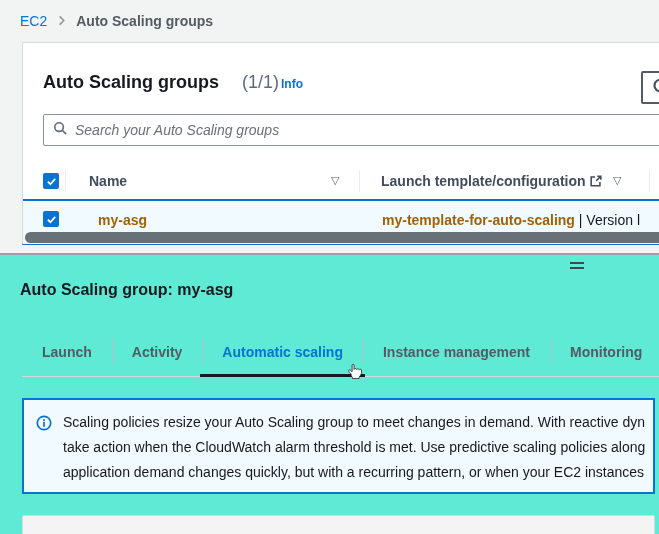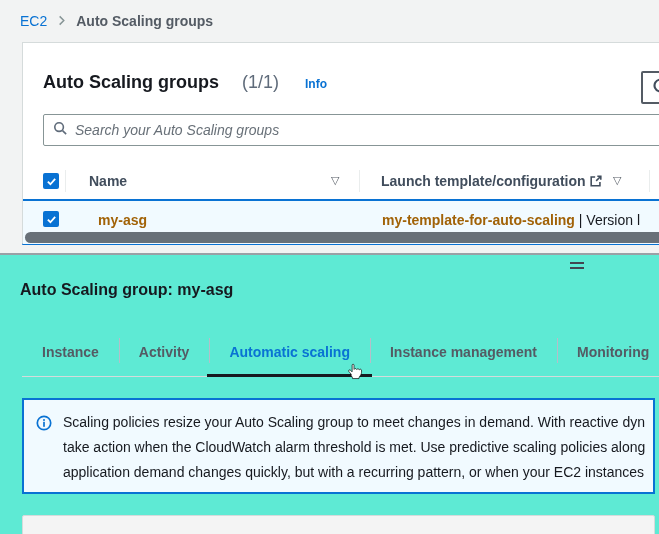--- a/index.html
+++ b/index.html
@@ -15,21 +15,21 @@
   .bc-link{ color:#0972d3; cursor:pointer; }
   .bc-current{ color:#545b64; font-weight:700; }
 
   .card{
     position:absolute; left:22px; top:42px; width:680px; height:203px;
     background:#fff; border:1px solid #d5dbdb; border-bottom:2px solid #0972d3;
   }
   .card-title-row{ position:absolute; left:20px; top:29px; display:flex; align-items:baseline; }
   .card-title{ font-size:18px; font-weight:700; color:#16191f; }
   .card-count{ font-size:18px; font-weight:400; color:#5f6b7a; margin-left:23px; }
-  .info-link{ font-size:12px; font-weight:700; color:#0972d3; margin-left:26px; cursor:pointer; }
+  .info-link{ font-size:12px; font-weight:700; color:#0972d3; margin-left:2px; cursor:pointer; }
 
   .refresh-btn{
     position:absolute; left:618px; top:28px; width:80px; height:33px;
     background:#fff; border:2px solid #545b64; border-radius:2px;
     display:flex; align-items:center; padding-left:9px; cursor:pointer;
   }
 
   .search{
     position:absolute; left:20px; top:71px; width:662px; height:32px;
     background:#fff; border:1px solid #879596; border-radius:2px;
@@ -179,21 +179,21 @@
   <div class="panel">
 
     <div class="drag-handle">
         <i></i>
         <i></i>
       </div>
 
     <div class="panel-title">Auto Scaling group: my-asg</div>
 
     <div class="tabs">
-      <div class="tab">Instance</div>
+      <div class="tab">Launch</div>
       <div class="tab">Activity</div>
       <div class="tab active">Automatic scaling</div>
       <div class="tab">Instance management</div>
       <div class="tab">Monitoring</div>
     </div>
 
     <div class="banner">
       <span class="banner-icon">
         <svg width="16" height="16" viewBox="0 0 16 16">
             <circle cx="8" cy="8" r="6.7" fill="none" stroke="#0972d3" stroke-width="1.7"></circle>

